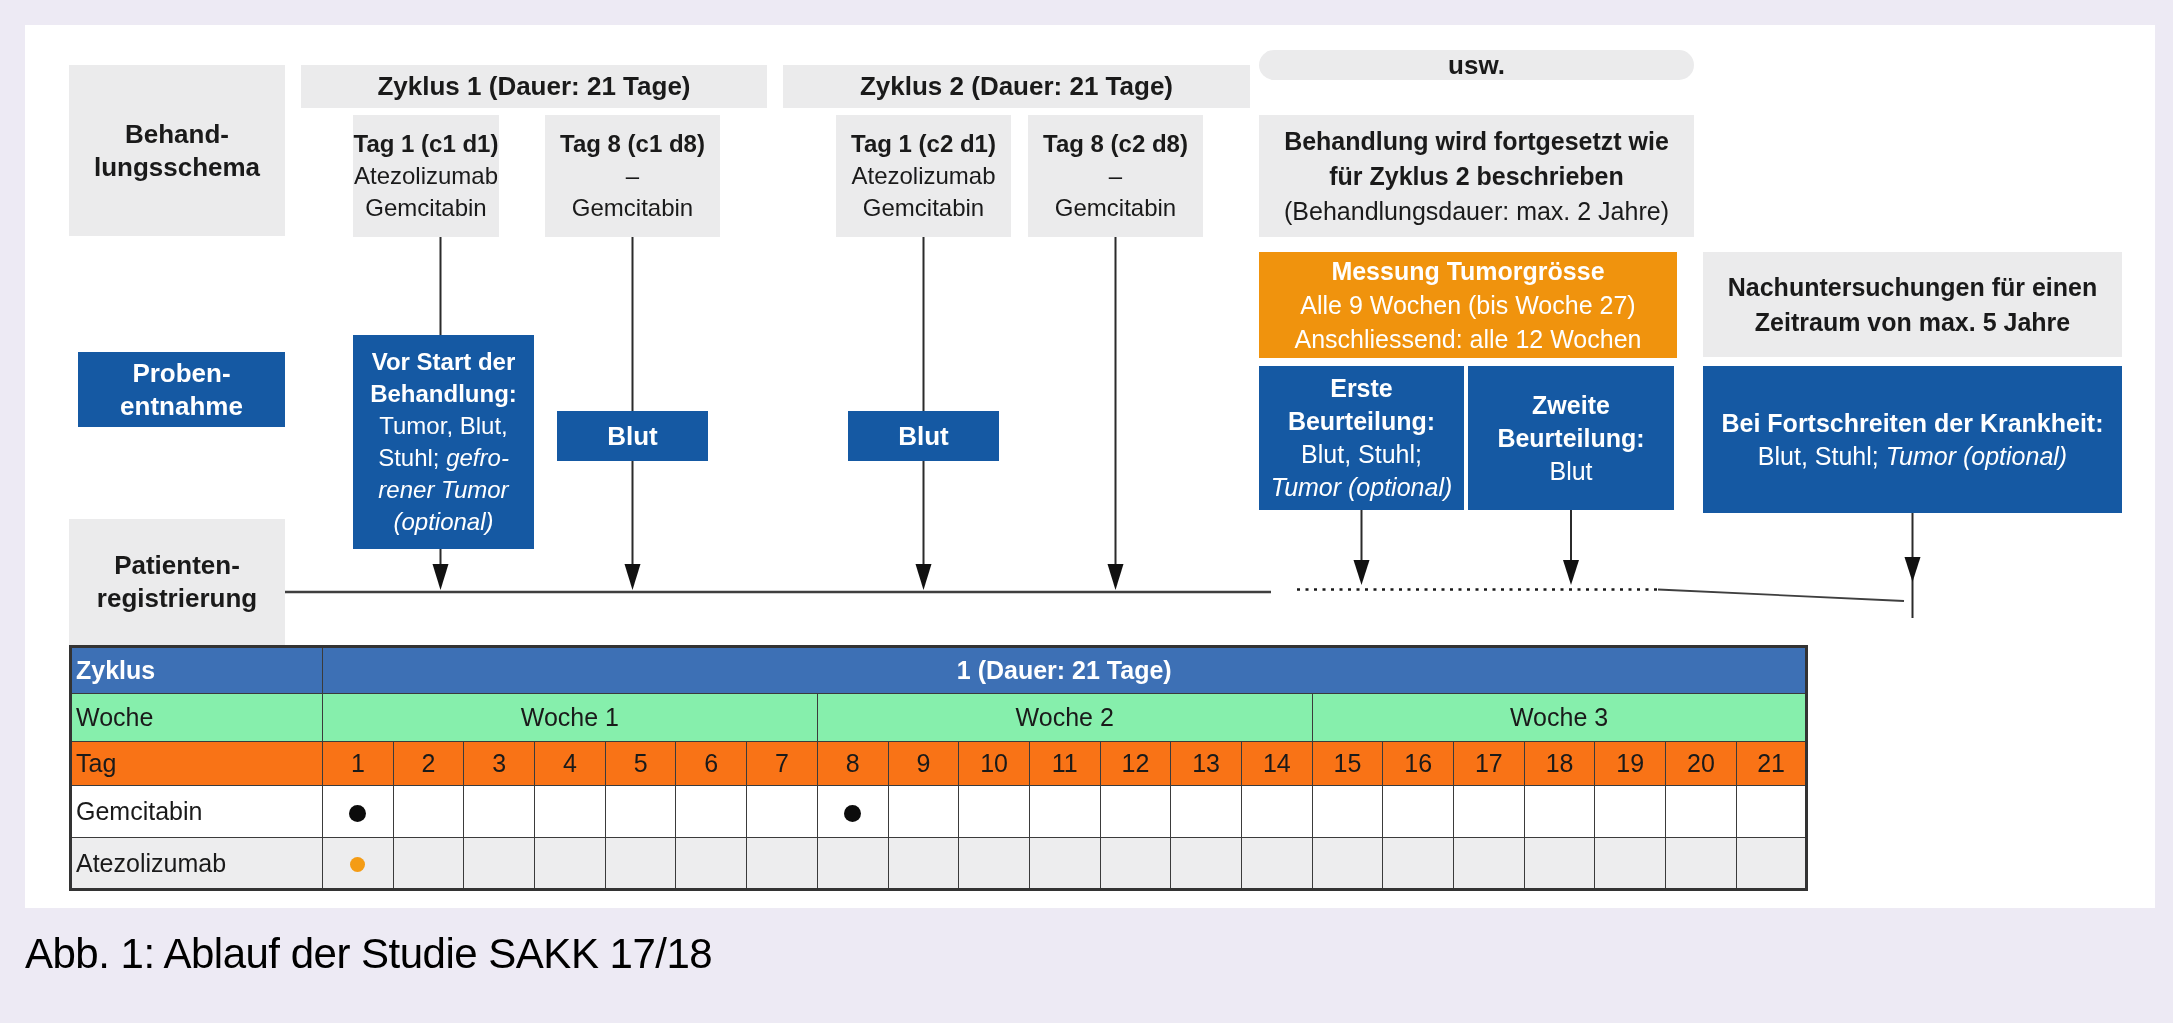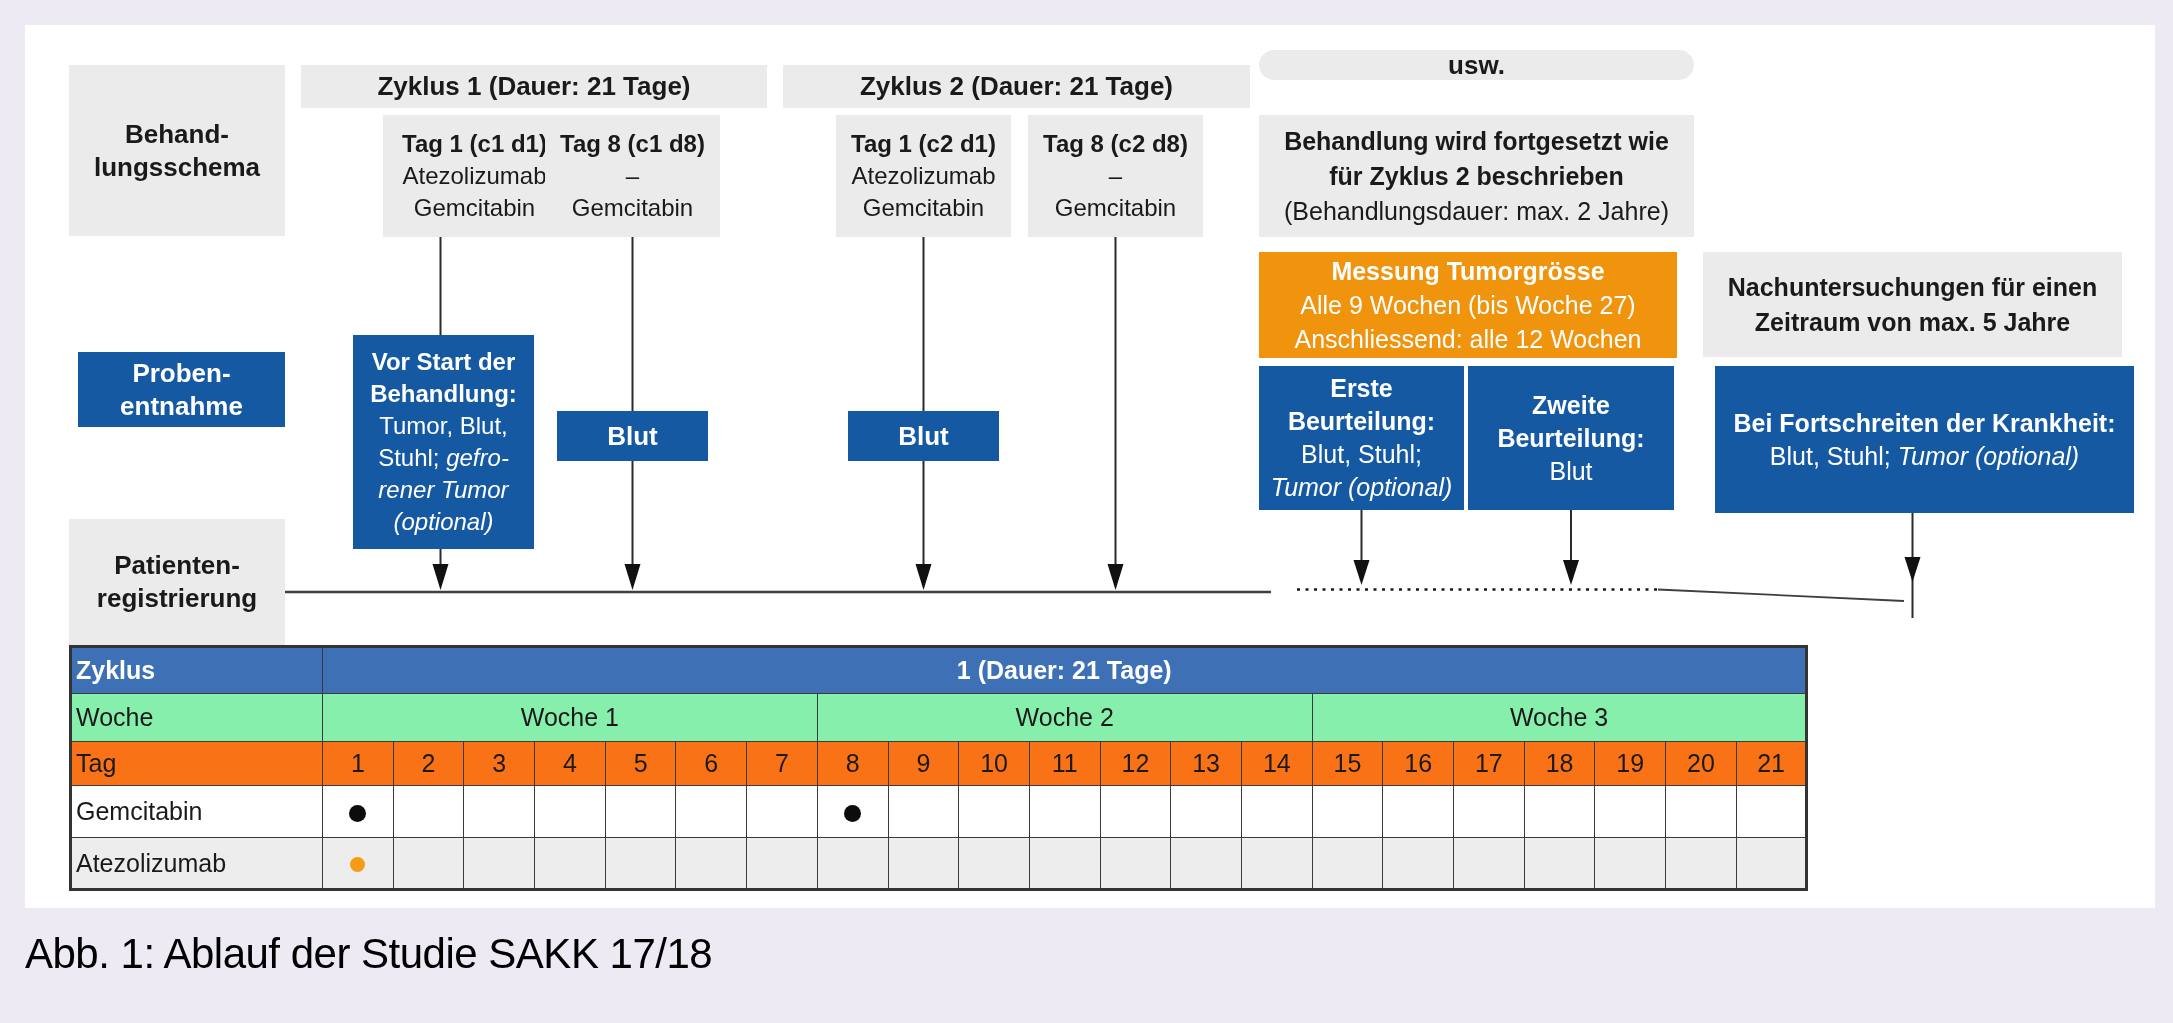--- a/index.html
+++ b/index.html
@@ -96,21 +96,21 @@
   <div class="abox gbox hdr" style="left:301px;top:65px;width:466px;height:43px;">
       <div>Zyklus 1 (Dauer: 21 Tage)</div>
     </div>
   <div class="abox gbox hdr" style="left:783px;top:65px;width:467px;height:43px;">
       <div>Zyklus 2 (Dauer: 21 Tage)</div>
     </div>
   <div class="abox gbox hdr" style="left:1259px;top:50px;width:435px;height:30px;border-radius:20px;">
       <div>usw.</div>
     </div>
 
-  <div class="abox gbox small" style="left:353px;top:115px;width:183px;height:122px;margin-left:30px;">
+  <div class="abox gbox small" style="left:353px;top:115px;width:146px;height:122px;">
       <div><span class="f-b">Tag 1 (c1 d1)</span></div>
       <div><span class="f-n">Atezolizumab</span></div>
       <div><span class="f-n">Gemcitabin</span></div>
     </div>
   <div class="abox gbox small" style="left:545px;top:115px;width:175px;height:122px;">
       <div><span class="f-b">Tag 8 (c1 d8)</span></div>
       <div><span class="f-n">–</span></div>
       <div><span class="f-n">Gemcitabin</span></div>
     </div>
   <div class="abox gbox small" style="left:836px;top:115px;width:175px;height:122px;">
@@ -157,21 +157,21 @@
       <div><span class="f-b">Erste</span></div>
       <div><span class="f-b">Beurteilung:</span></div>
       <div><span class="f-n">Blut, Stuhl;</span></div>
       <div><span class="f-i">Tumor (optional)</span></div>
     </div>
   <div class="abox bbox" style="left:1468px;top:366px;width:206px;height:144px;">
       <div><span class="f-b">Zweite</span></div>
       <div><span class="f-b">Beurteilung:</span></div>
       <div><span class="f-n">Blut</span></div>
     </div>
-  <div class="abox bbox" style="left:1703px;top:366px;width:419px;height:147px;margin-left:12px;">
+  <div class="abox bbox" style="left:1703px;top:366px;width:419px;height:147px;">
       <div><span class="f-b">Bei Fortschreiten der Krankheit:</span></div>
       <div><span class="f-n">Blut, Stuhl; </span><span class="f-i">Tumor (optional)</span></div>
     </div>
 
   <table id="cycle-table">
       <colgroup>
         <col style="width: 252px;">
         <col style="width: 70.7px;">
         <col style="width: 70.7px;">
         <col style="width: 70.7px;">

